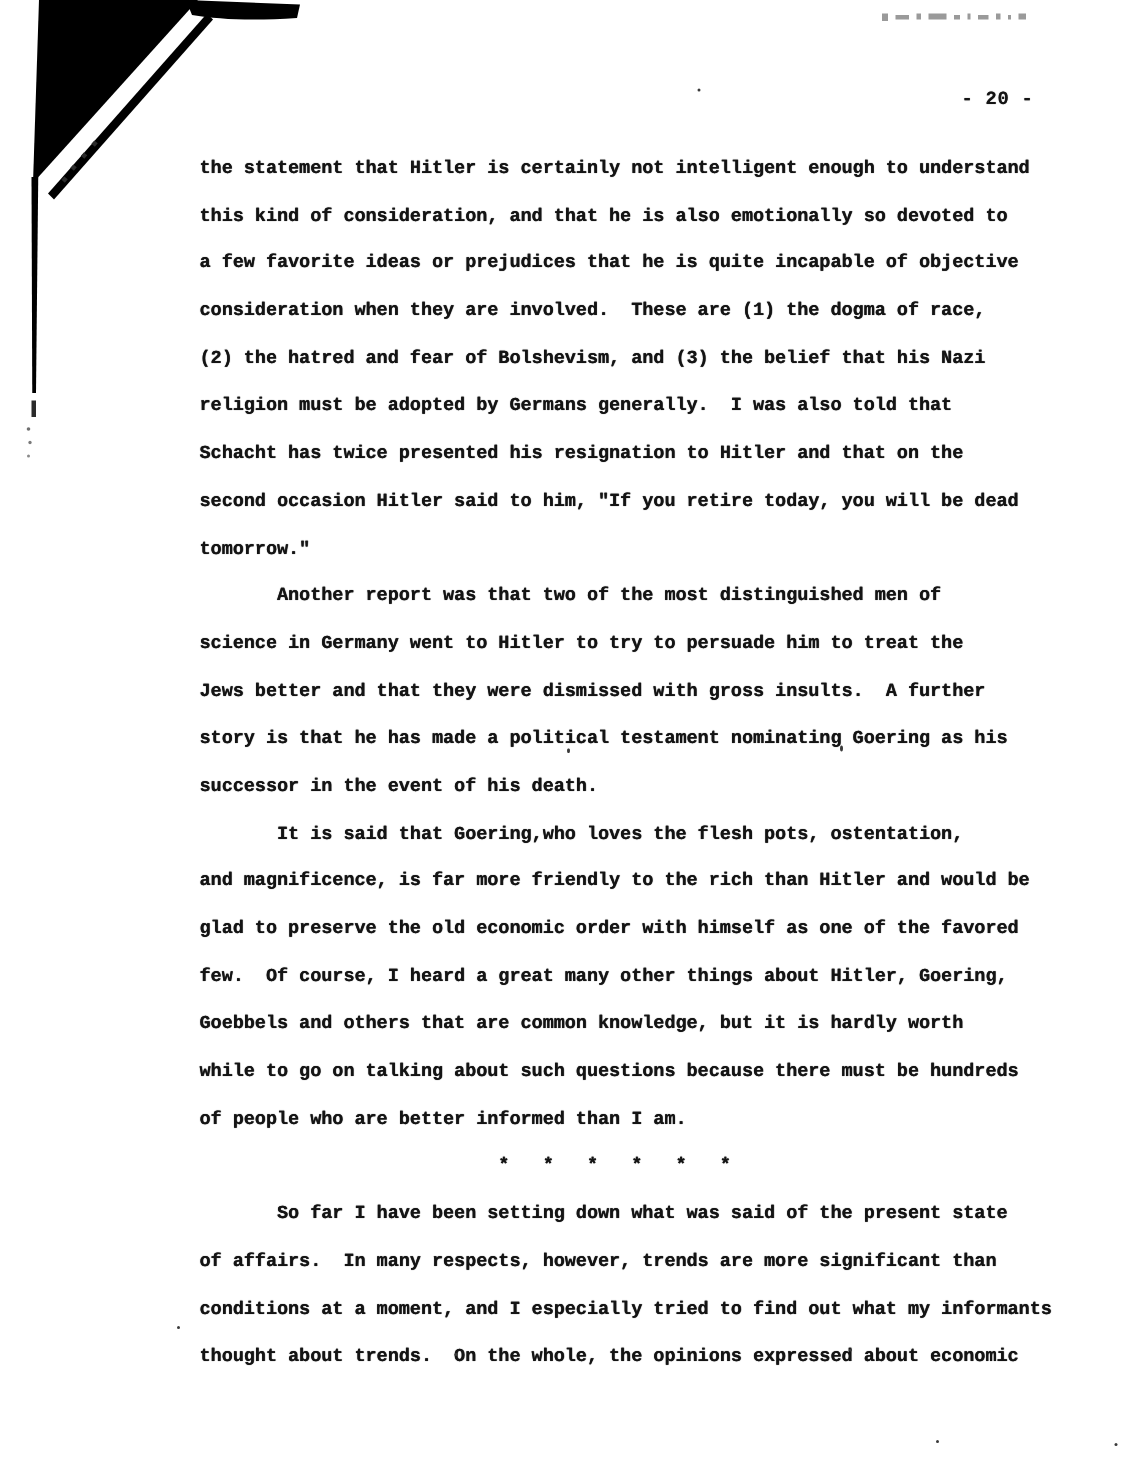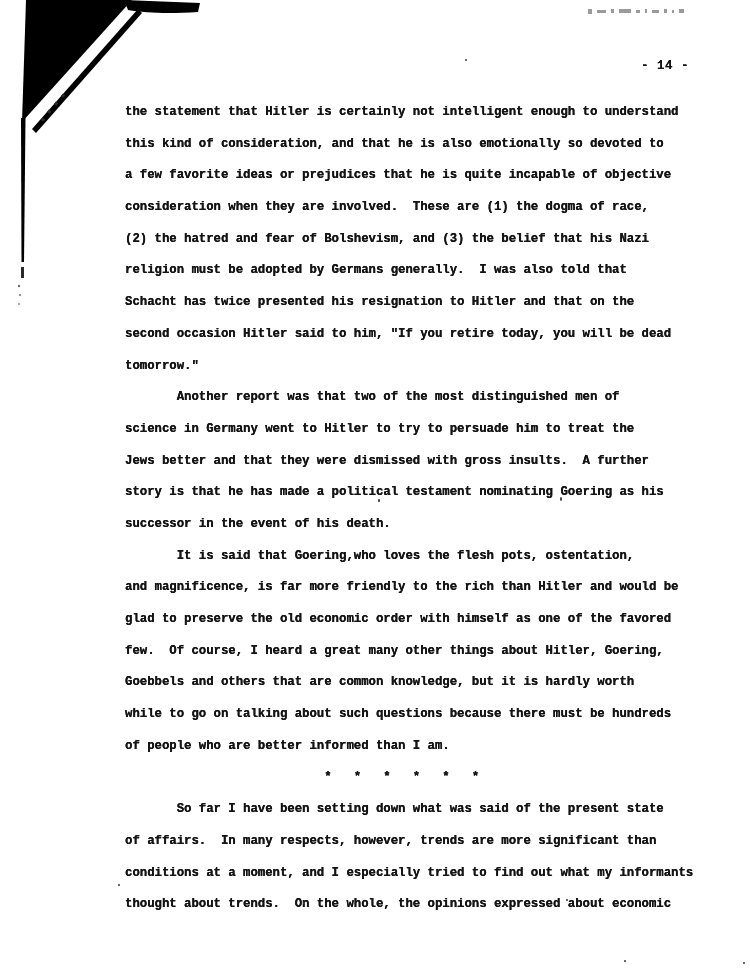--- a/index.html
+++ b/index.html
@@ -70,20 +70,21 @@
     left: 125px;
     width: 600px;
     font-size: 12.3px;
     font-weight: bold;
     line-height: 31.7px;
     white-space: pre;
     text-shadow: 0 0 0.55px rgba(0,0,0,0.9), 0.3px 0.3px 0 rgba(0,0,0,0.35);
   }
   .body-text .text-line {
     height: 31.7px;
+    margin-left: 8px;
   }
 
   .speck {
     position: absolute;
     background: #3a3a3a;
     border-radius: 50%;
     pointer-events: none;
   }
 </style>
 </head>
@@ -119,21 +120,21 @@
       <span></span>
       <span></span>
       <span></span>
     <span></span>
       <span></span>
       <span></span>
       <span></span>
       <span></span>
   </div>
 
-  <div class="page-number">- 14 -</div>
+  <div class="page-number">- 20 -</div>
 
   <div class="body-text"><div class="text-line">the statement that Hitler is certainly not intelligent enough to understand</div><div class="text-line">this kind of consideration, and that he is also emotionally so devoted to</div><div class="text-line">a few favorite ideas or prejudices that he is quite incapable of objective</div><div class="text-line">consideration when they are involved.  These are (1) the dogma of race,</div><div class="text-line">(2) the hatred and fear of Bolshevism, and (3) the belief that his Nazi</div><div class="text-line">religion must be adopted by Germans generally.  I was also told that</div><div class="text-line">Schacht has twice presented his resignation to Hitler and that on the</div><div class="text-line">second occasion Hitler said to him, "If you retire today, you will be dead</div><div class="text-line">tomorrow."</div><div class="text-line">       Another report was that two of the most distinguished men of</div><div class="text-line">science in Germany went to Hitler to try to persuade him to treat the</div><div class="text-line">Jews better and that they were dismissed with gross insults.  A further</div><div class="text-line">story is that he has made a political testament nominating Goering as his</div><div class="text-line">successor in the event of his death.</div><div class="text-line">       It is said that Goering,who loves the flesh pots, ostentation,</div><div class="text-line">and magnificence, is far more friendly to the rich than Hitler and would be</div><div class="text-line">glad to preserve the old economic order with himself as one of the favored</div><div class="text-line">few.  Of course, I heard a great many other things about Hitler, Goering,</div><div class="text-line">Goebbels and others that are common knowledge, but it is hardly worth</div><div class="text-line">while to go on talking about such questions because there must be hundreds</div><div class="text-line">of people who are better informed than I am.</div><div class="text-line">                           *   *   *   *   *   *</div><div class="text-line">       So far I have been setting down what was said of the present state</div><div class="text-line">of affairs.  In many respects, however, trends are more significant than</div><div class="text-line">conditions at a moment, and I especially tried to find out what my informants</div><div class="text-line">thought about trends.  On the whole, the opinions expressed about economic</div></div>
 
   <div class="speck" style="left:465px; top:59px;  width:2px; height:2px;"></div>
   <div class="speck" style="left:560px; top:497px; width:2px; height:4px;"></div>
   <div class="speck" style="left:378px; top:499px; width:1.5px; height:3px;"></div>
   <div class="speck" style="left:118px; top:884px; width:2px; height:2px;"></div>
   <div class="speck" style="left:303px; top:902px; width:2px; height:2px;"></div>
   <div class="speck" style="left:566px; top:899px; width:2px; height:2px;"></div>
   <div class="speck" style="left:624px; top:960px; width:2px; height:2px;"></div>

